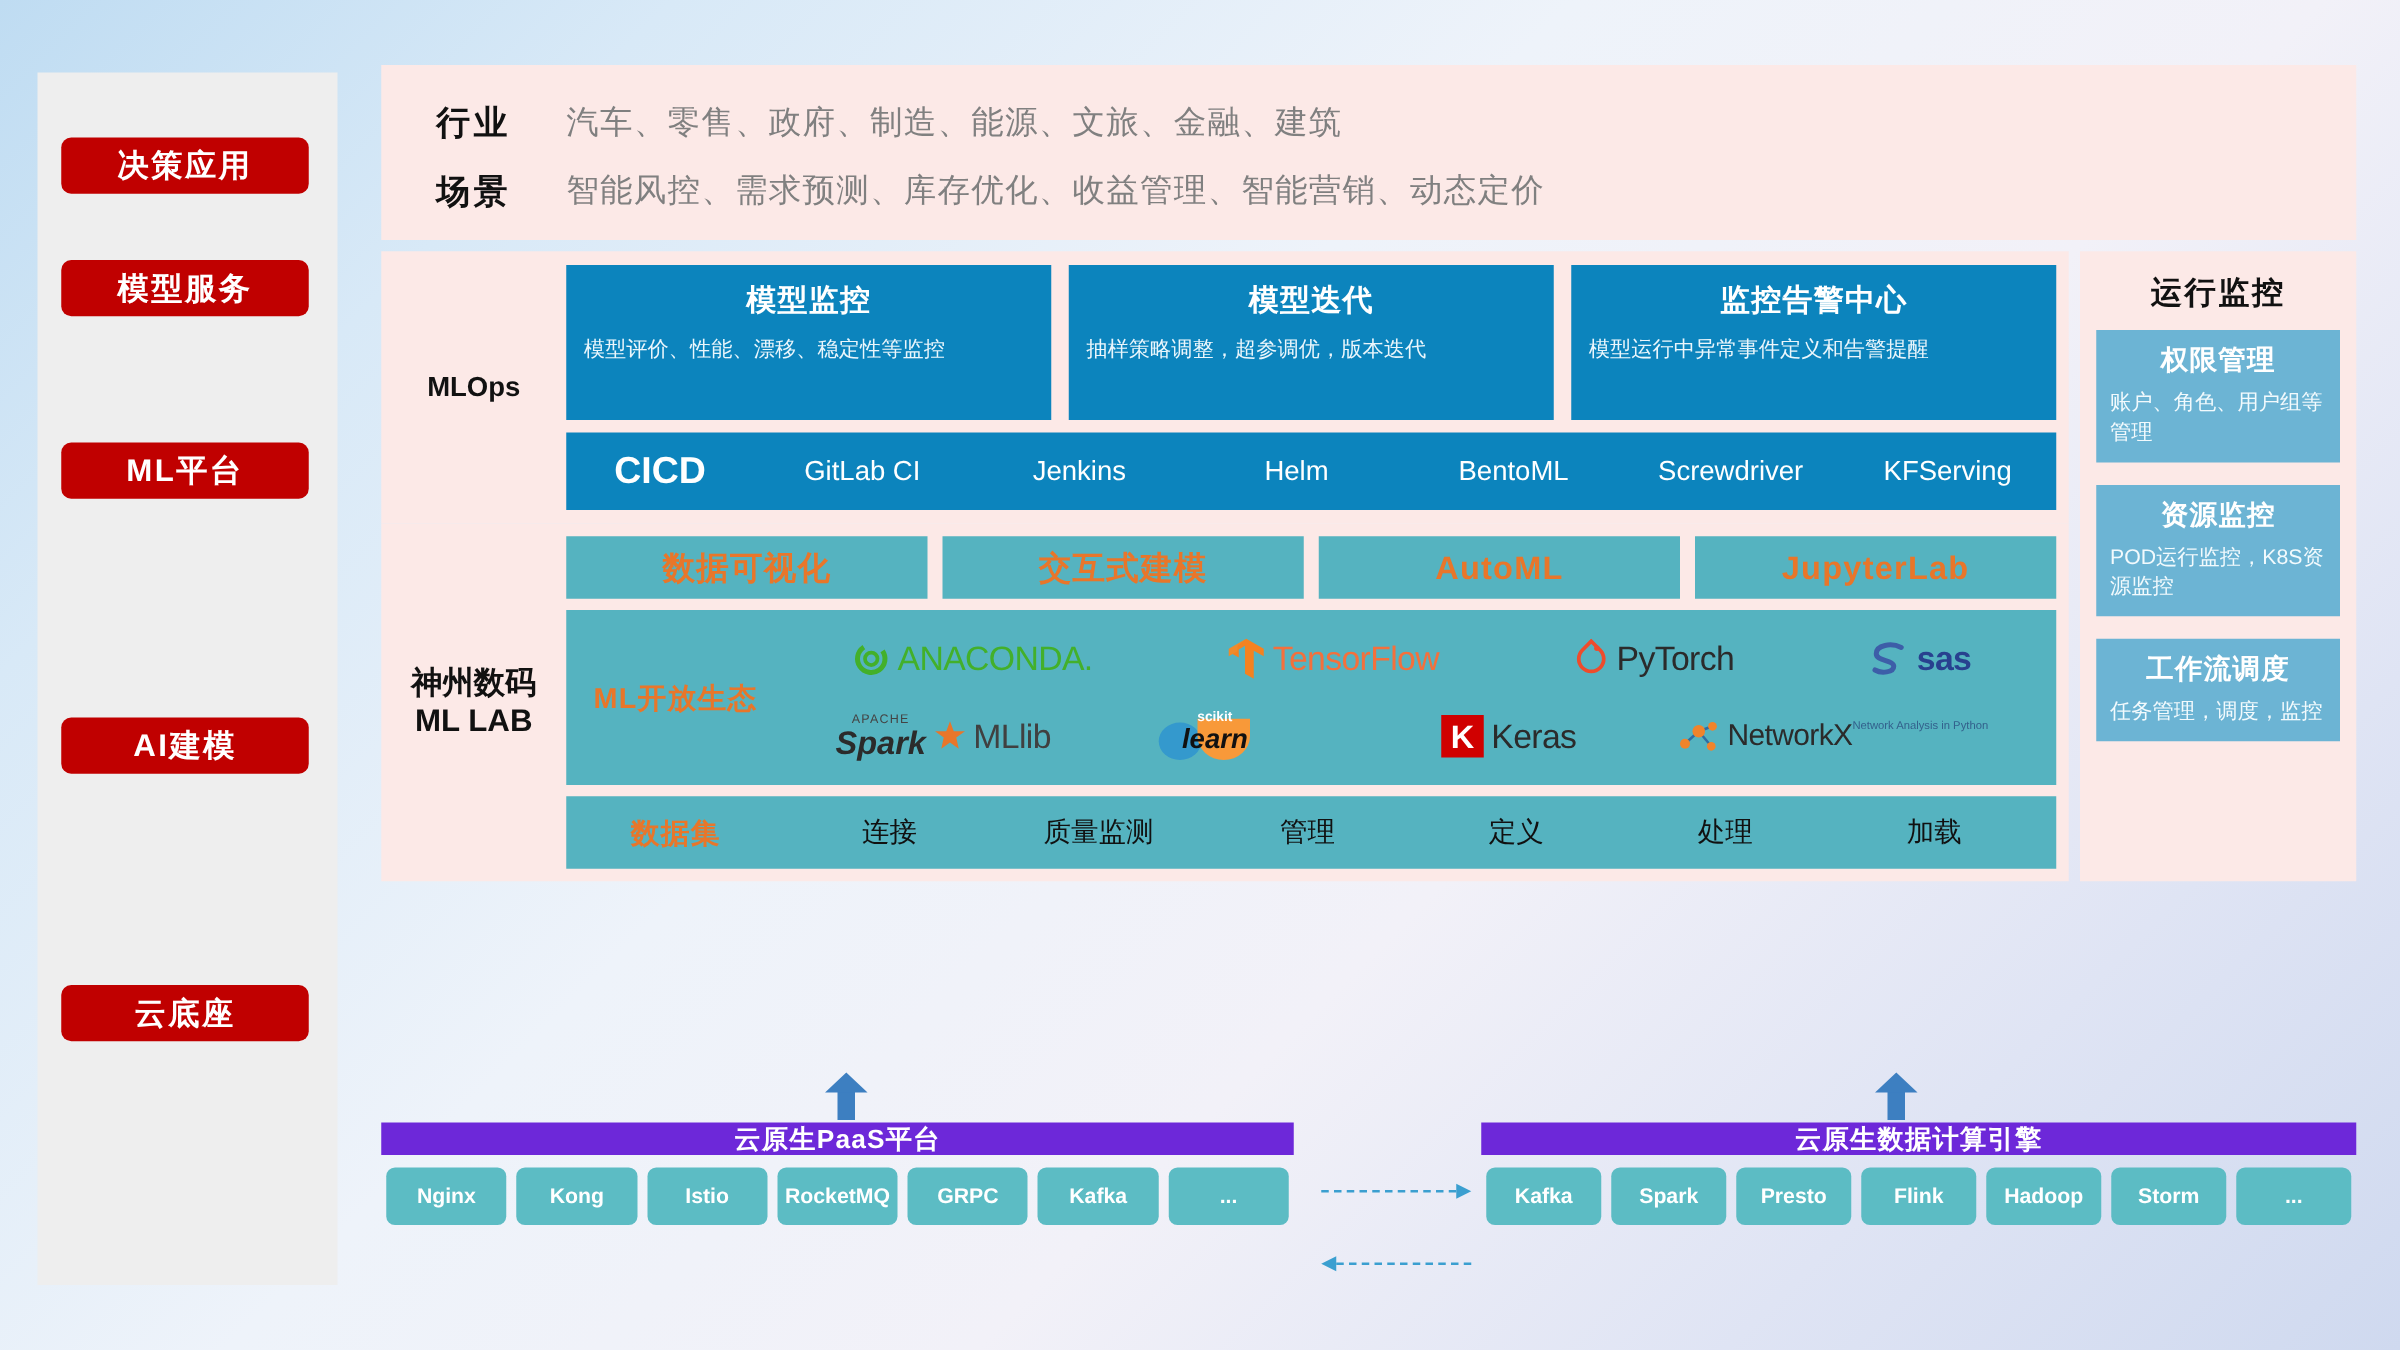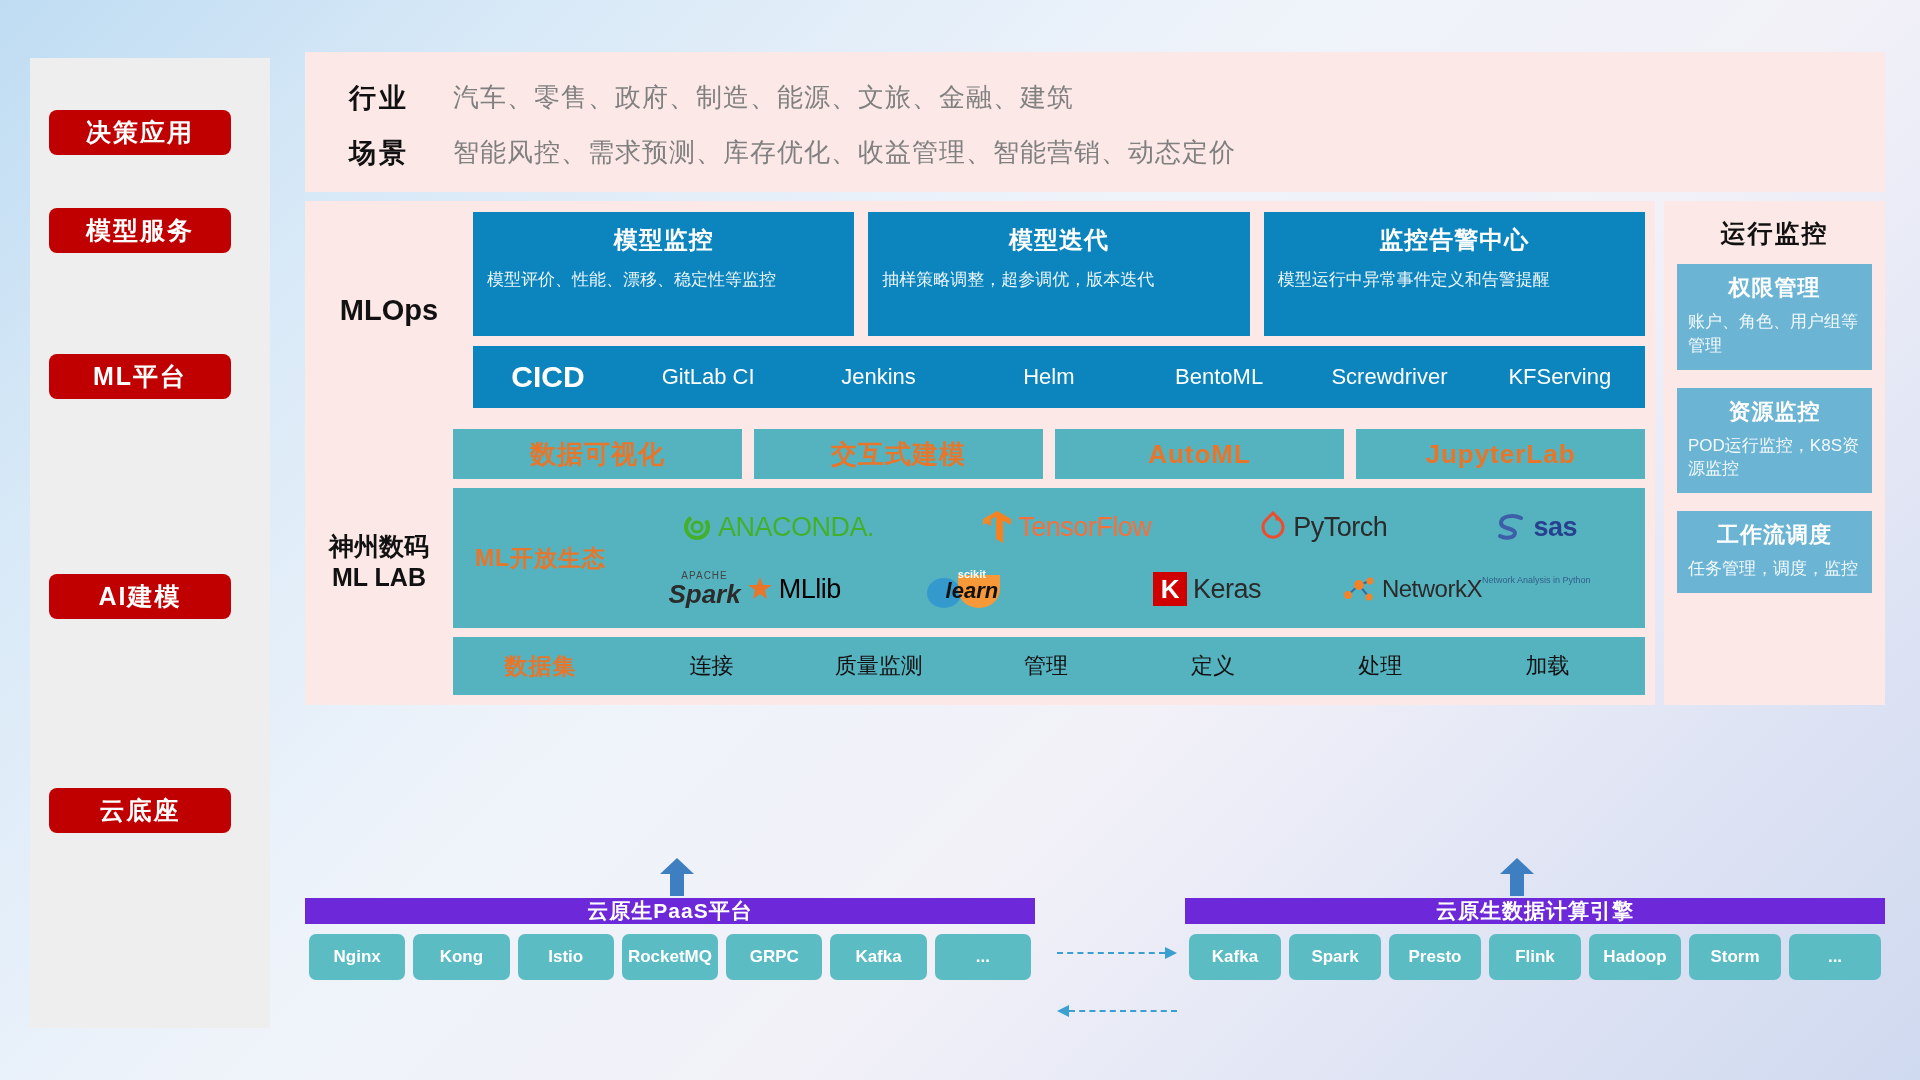--- a/index.html
+++ b/index.html
@@ -13,21 +13,21 @@
     position: relative;
   }
 
   
   #left-rail {
     position: absolute; left: 30px; top: 58px;
     width: 240px; height: 970px;
     background: #eeeeee;
   }
   .rail-pill {
-    position: absolute; left: 19px; width: 182px; height: 45px;
+    position: absolute; left: 19px; width: 198px; height: 45px;
     background: #c00000; border-radius: 8px;
     color: #fff; font-size: 25px; font-weight: bold;
     display: flex; align-items: center; justify-content: center;
     letter-spacing: 2px;
   }
 
   
   #main { position: absolute; left: 305px; top: 52px; width: 1580px; }
 
   .band {
@@ -58,22 +58,22 @@
     background: #bfbfbf; color: #808080;
     font-size: 22px; font-weight: bold;
     display: flex; align-items: center; justify-content: center;
   }
 
   
   #band-mlops-wrap { display: flex; gap: 9px; margin-bottom: 9px; }
   #band-mlops { width: 1350px; background: #fce9e7; padding: 11px 0 11px 0; }
   .mlops-inner { display: flex; }
   .mlops-label {
-    width: 168px; display: flex; align-items: center; justify-content: center;
-    font-size: 29px; font-weight: bold; color: #111;
+    width: 148px; display: flex; align-items: center; justify-content: center;
+    font-size: 22px; font-weight: bold; color: #111;
   }
   .mlops-right { flex: 1; padding-right: 10px; }
   .mlops-cards { display: flex; gap: 14px; }
   .mlops-card {
     flex: 1; background: #0c84bd; color: #fff;
     padding: 12px 14px 14px 14px; min-height: 124px;
   }
   .mlops-card h4 {
     font-size: 24px; font-weight: bold; text-align: center;
     margin-bottom: 12px; letter-spacing: 1px;
@@ -321,21 +321,21 @@
                 </div>
                 <div class="eco-line">
                   <div class="logo">
                     <span style="display:flex;flex-direction:column;align-items:center;line-height:1">
                       <span style="font-size:10px;color:#444;letter-spacing:1px">APACHE</span>
                       <span style="font-size:26px;font-style:italic;font-weight:bold;color:#2b2b2b">Spark</span>
                     </span>
                     <svg width="26" height="26" viewBox="0 0 26 26">
                         <polygon points="13,1 16,9 25,9 18,14 20,23 13,18 6,23 8,14 1,9 10,9" fill="#e8762a"></polygon>
                       </svg>
-                    <span class="logo-txt" style="color:#000000">MLlib</span>
+                    <span class="logo-txt" style="color:#404040">MLlib</span>
                   </div>
                   <div class="logo">
                     <svg width="92" height="48" viewBox="0 0 92 48">
                       <ellipse cx="22" cy="28" rx="17" ry="15" fill="#3499cd"></ellipse>
                       <path d="M36 10 H78 V24 A21 19 0 0 1 36 24 Z" fill="#f89939"></path>
                     </svg>
                     <span style="position:relative;left:-74px;top:-4px;display:flex;flex-direction:column;align-items:center;line-height:1">
                       <span style="font-size:11px;color:#fff;font-weight:bold">scikit</span>
                       <span style="font-size:22px;font-style:italic;font-weight:bold;color:#111">learn</span>
                     </span>

